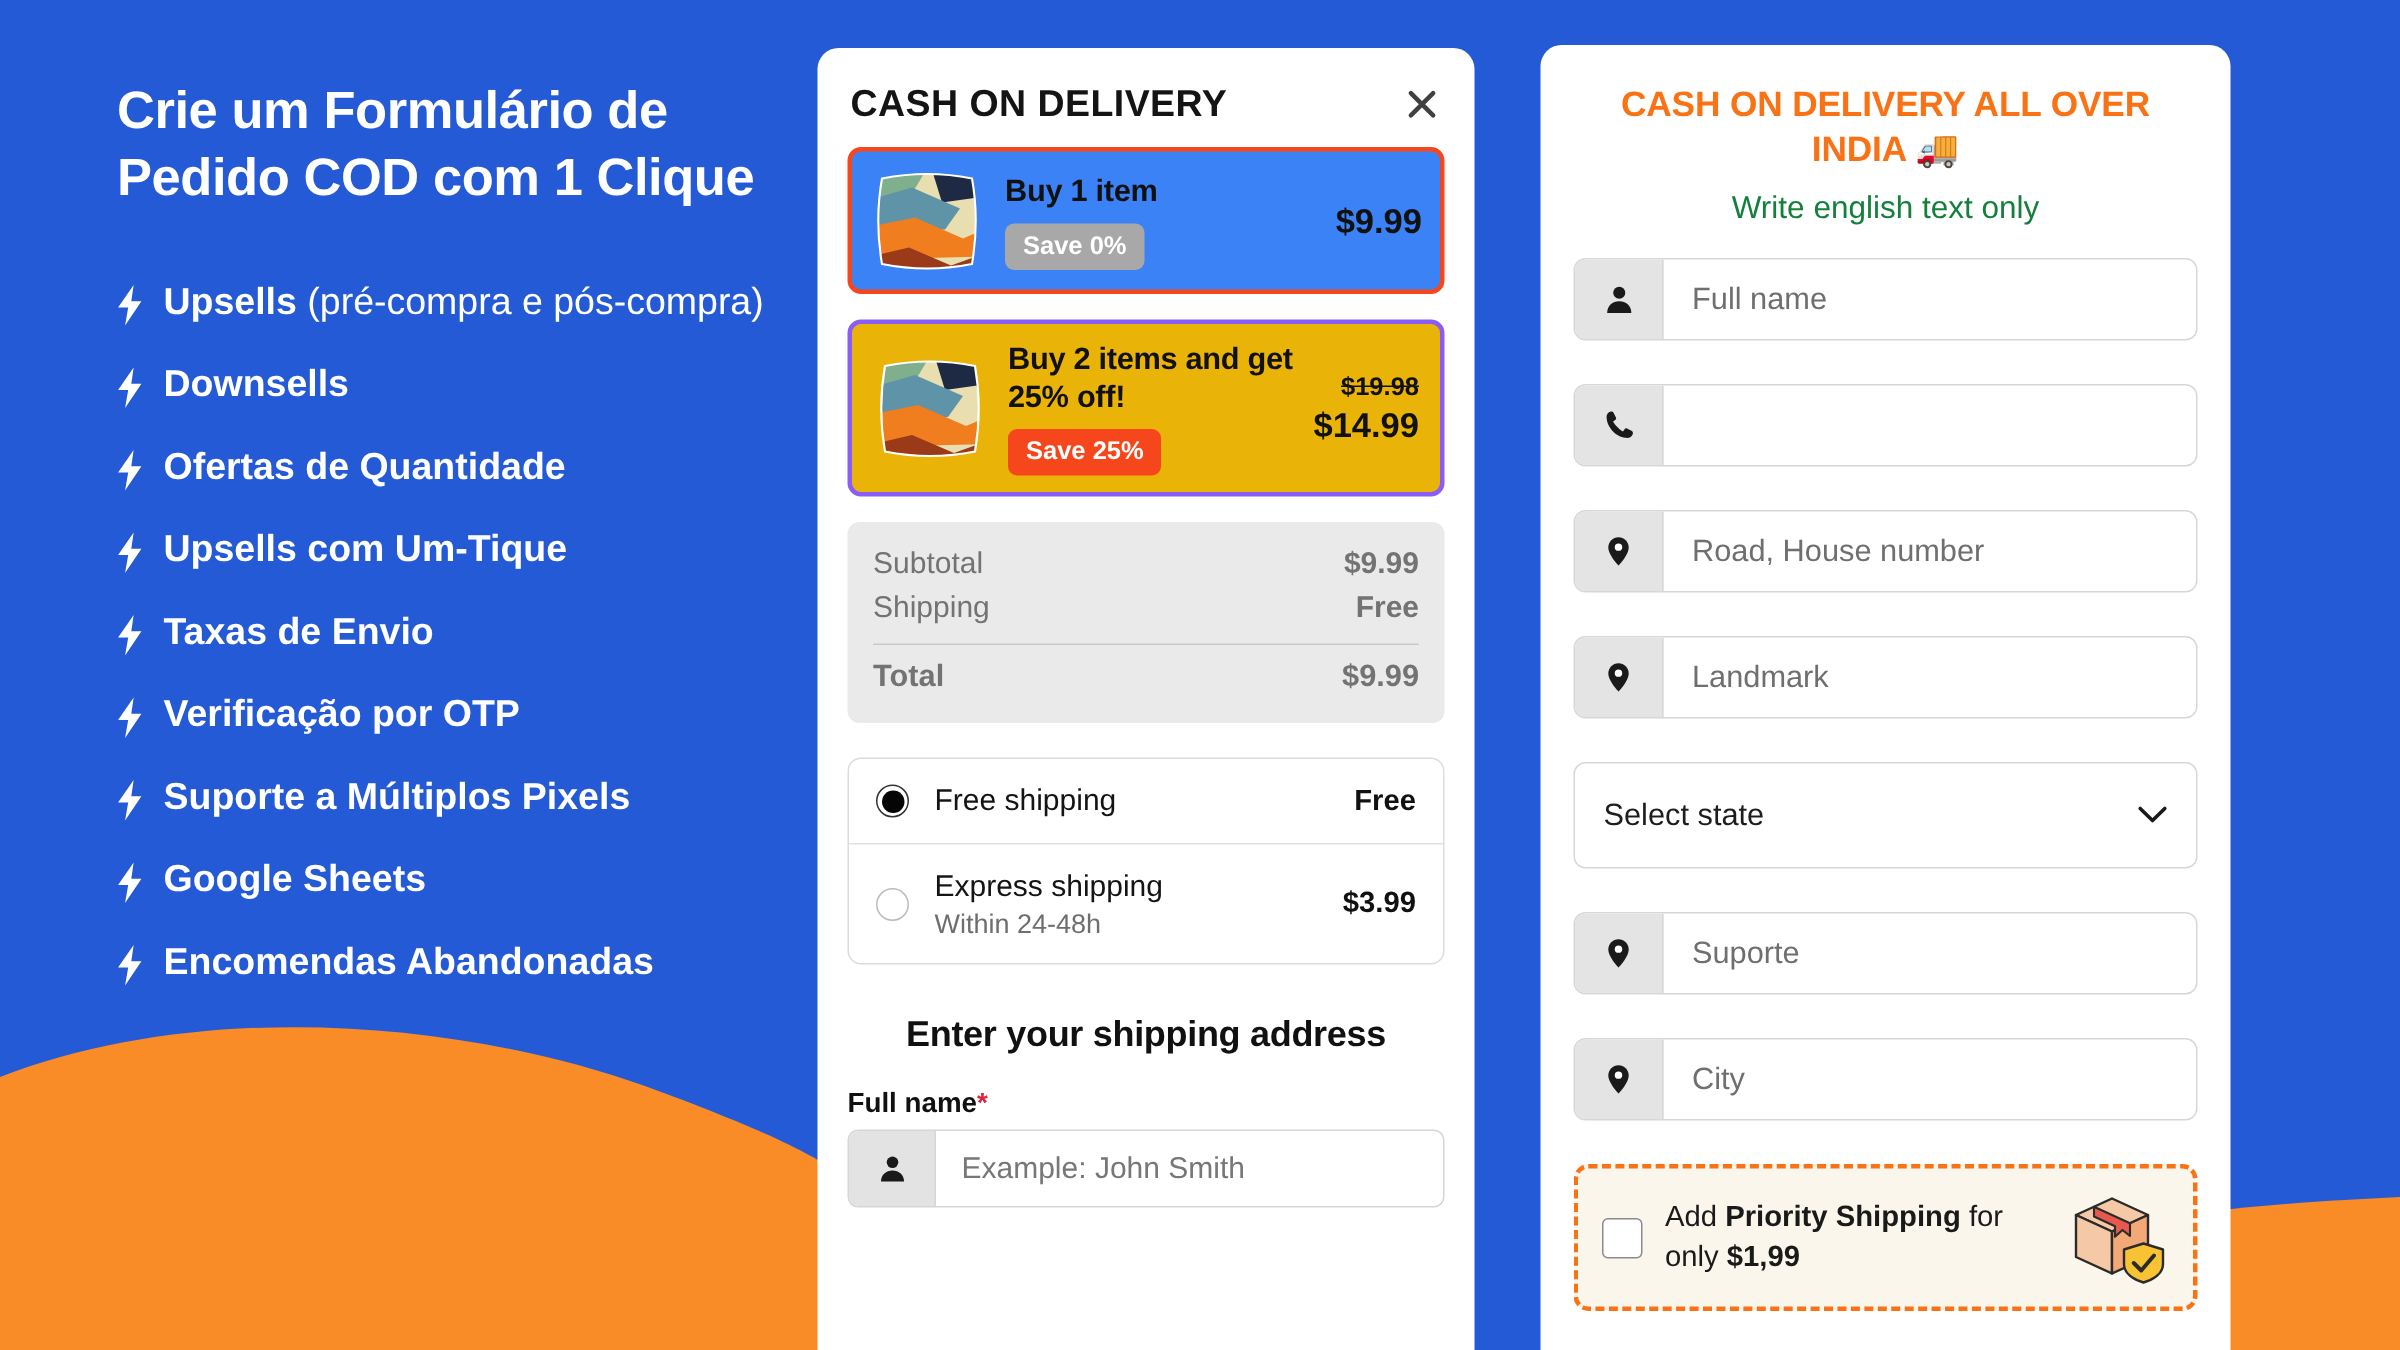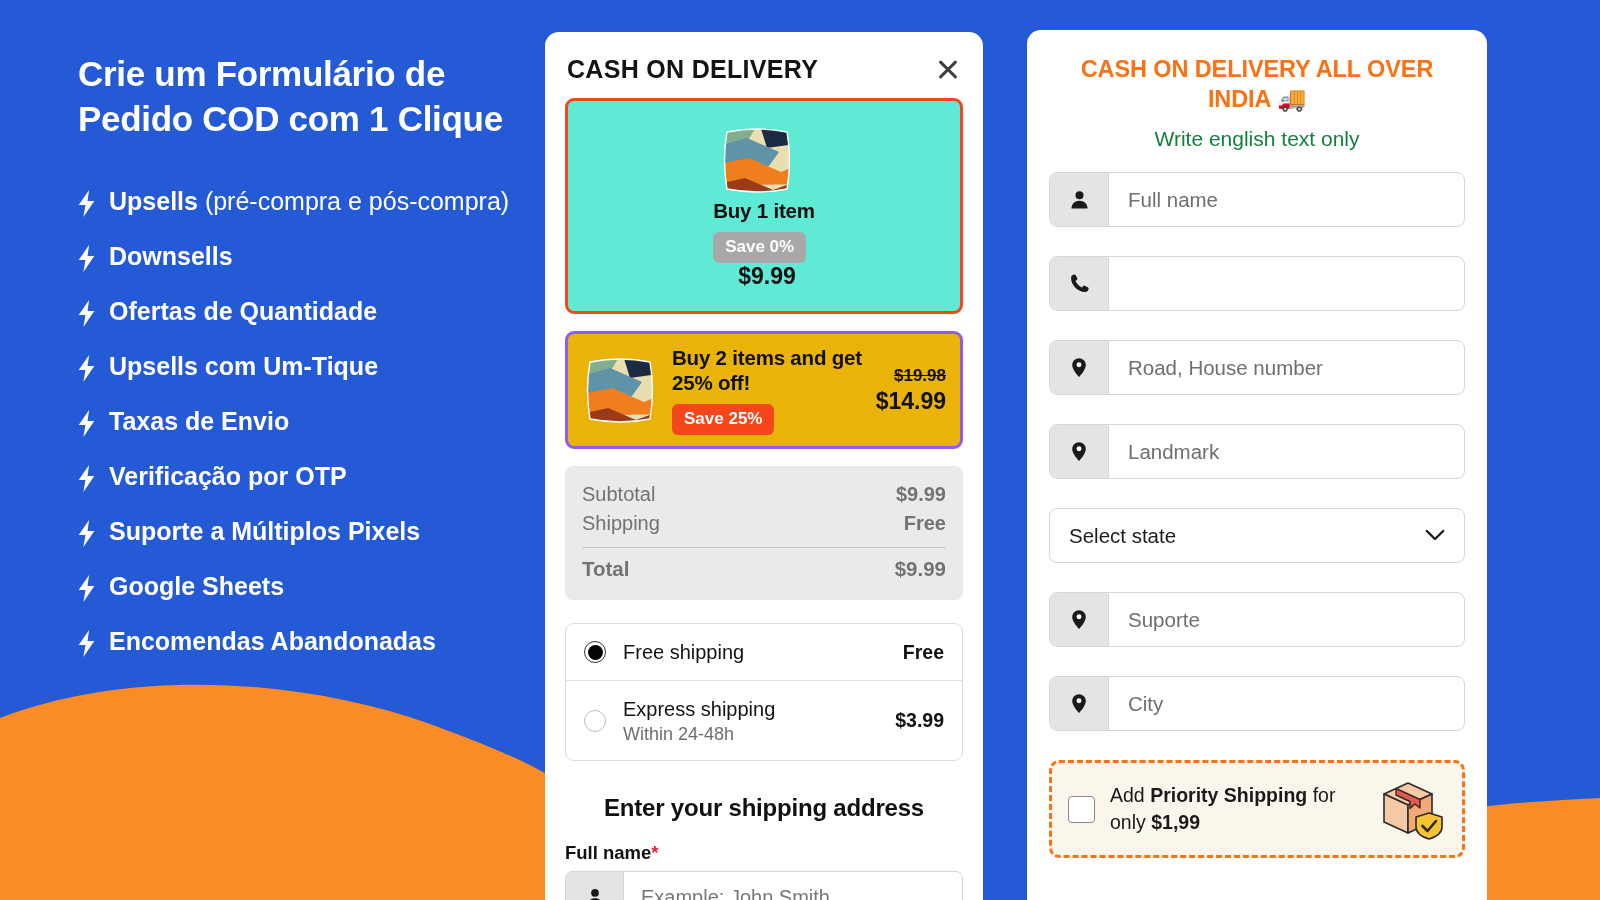--- a/index.html
+++ b/index.html
@@ -88,23 +88,22 @@
     border: 3px solid #8b5cf6;
     border-radius: 9px;
     padding: 11px 14px;
     margin-bottom: 17px;
     background: #eab308;
     min-height: 96px;
     cursor: pointer;
   }
   .offer.selected {
     border: 3px solid #F6461B;
-    background: #5eead4;
-    padding: 21px 12px;
-    flex-direction: column;
+    background: #3b82f6;
+    padding: 8px 12px;
   }
   .pillow {
     flex: 0 0 auto;
     width: 76px; height: 76px;
     margin-right: 14px;
   }
   .offer-mid { flex: 1 1 auto; }
   .offer-name {
     font-size: 20.5px; font-weight: 700; color: #111111;
     line-height: 1.22; letter-spacing: -0.2px;
@@ -238,21 +237,21 @@
   }
   .f-input {
     flex: 1 1 auto; display: flex; align-items: center;
     padding-left: 19px;
     font-size: 20.5px; color: #6f6f6f;
   }
   .f-select {
     display: flex; align-items: center; justify-content: space-between;
     border: 1px solid #d7d7d7;
     border-radius: 8px;
-    height: 55px;
+    height: 71px;
     padding: 0 19px;
     margin-bottom: 29px;
     font-size: 20.5px; color: #1d1d1d;
     background: #fff; cursor: pointer;
   }
 
   
   .priority {
     margin: 6px 22px 0;
     border: 3px dashed #F97316;

